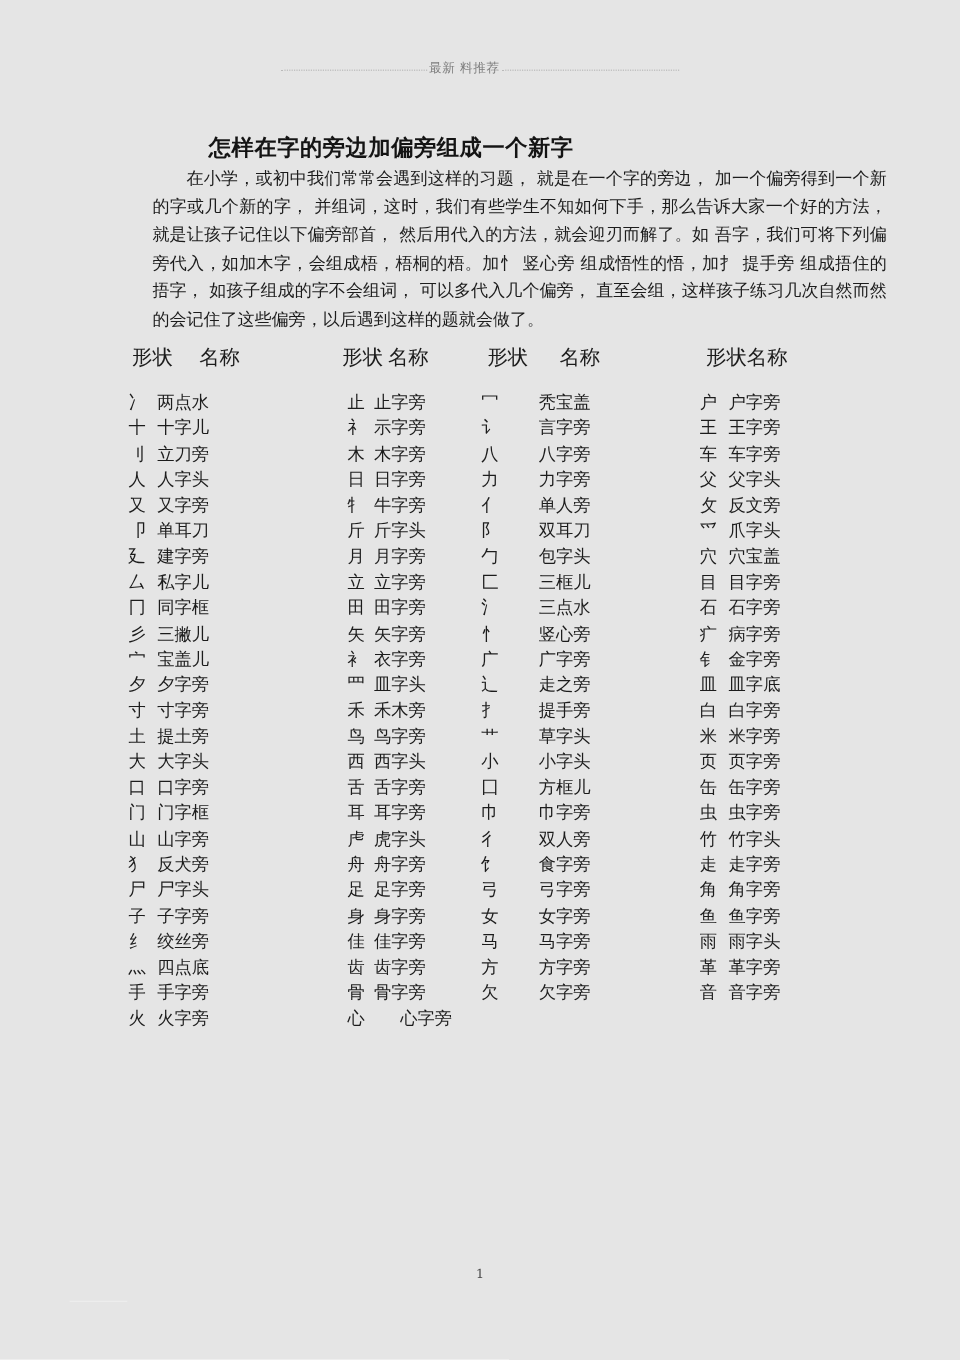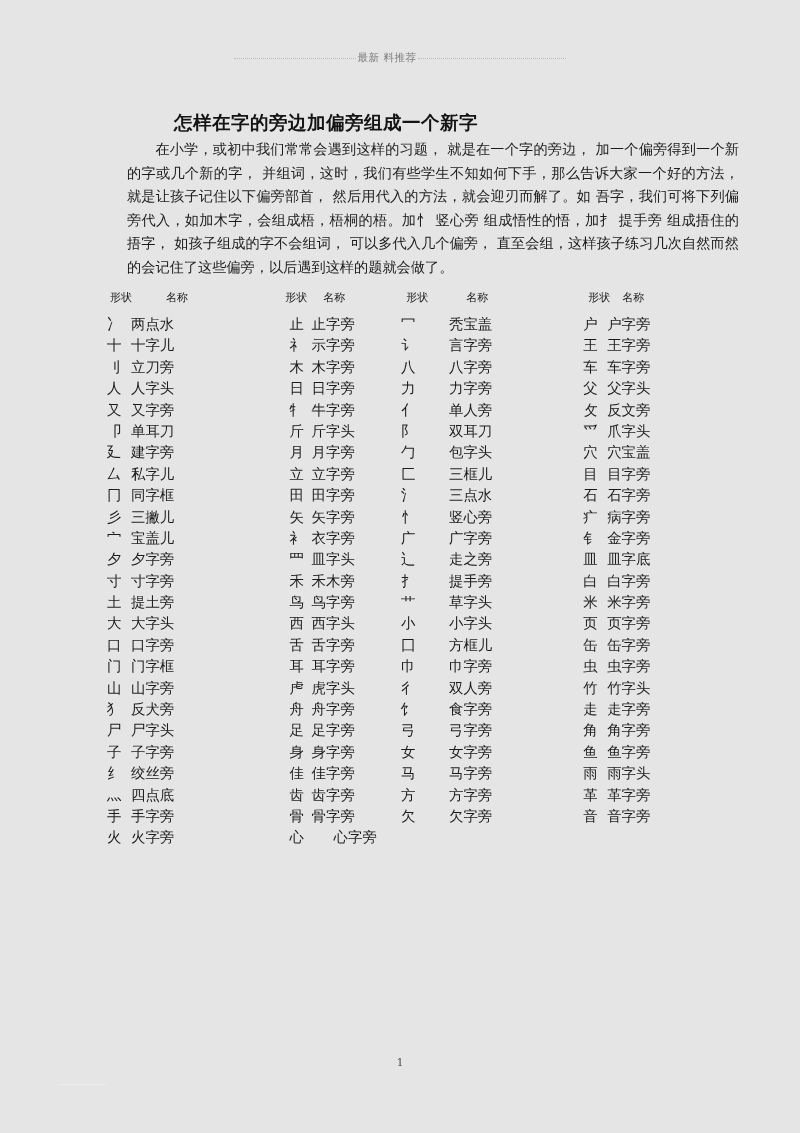--- a/index.html
+++ b/index.html
@@ -81,23 +81,23 @@
 
   
   .radical-table {
     position: absolute;
     top: 288px;
     left: 96px;
     width: 616px;
   }
   .head-row {
     display: flex;
-    font-size: 11px;
+    font-size: 17px;
     line-height: 20px;
-    margin-bottom: 6px;
+    margin-bottom: 18px;
   }
   .head-cell {
     display: flex;
     color: #1c1c1c;
   }
   .head-cell .hc-shape,
   .head-cell .hc-name { white-space: pre; }
 
   .head-cell.c1 { width: 197px; padding-left: 14px; }
   .head-cell.c1 .hc-shape { width: 56px; }

